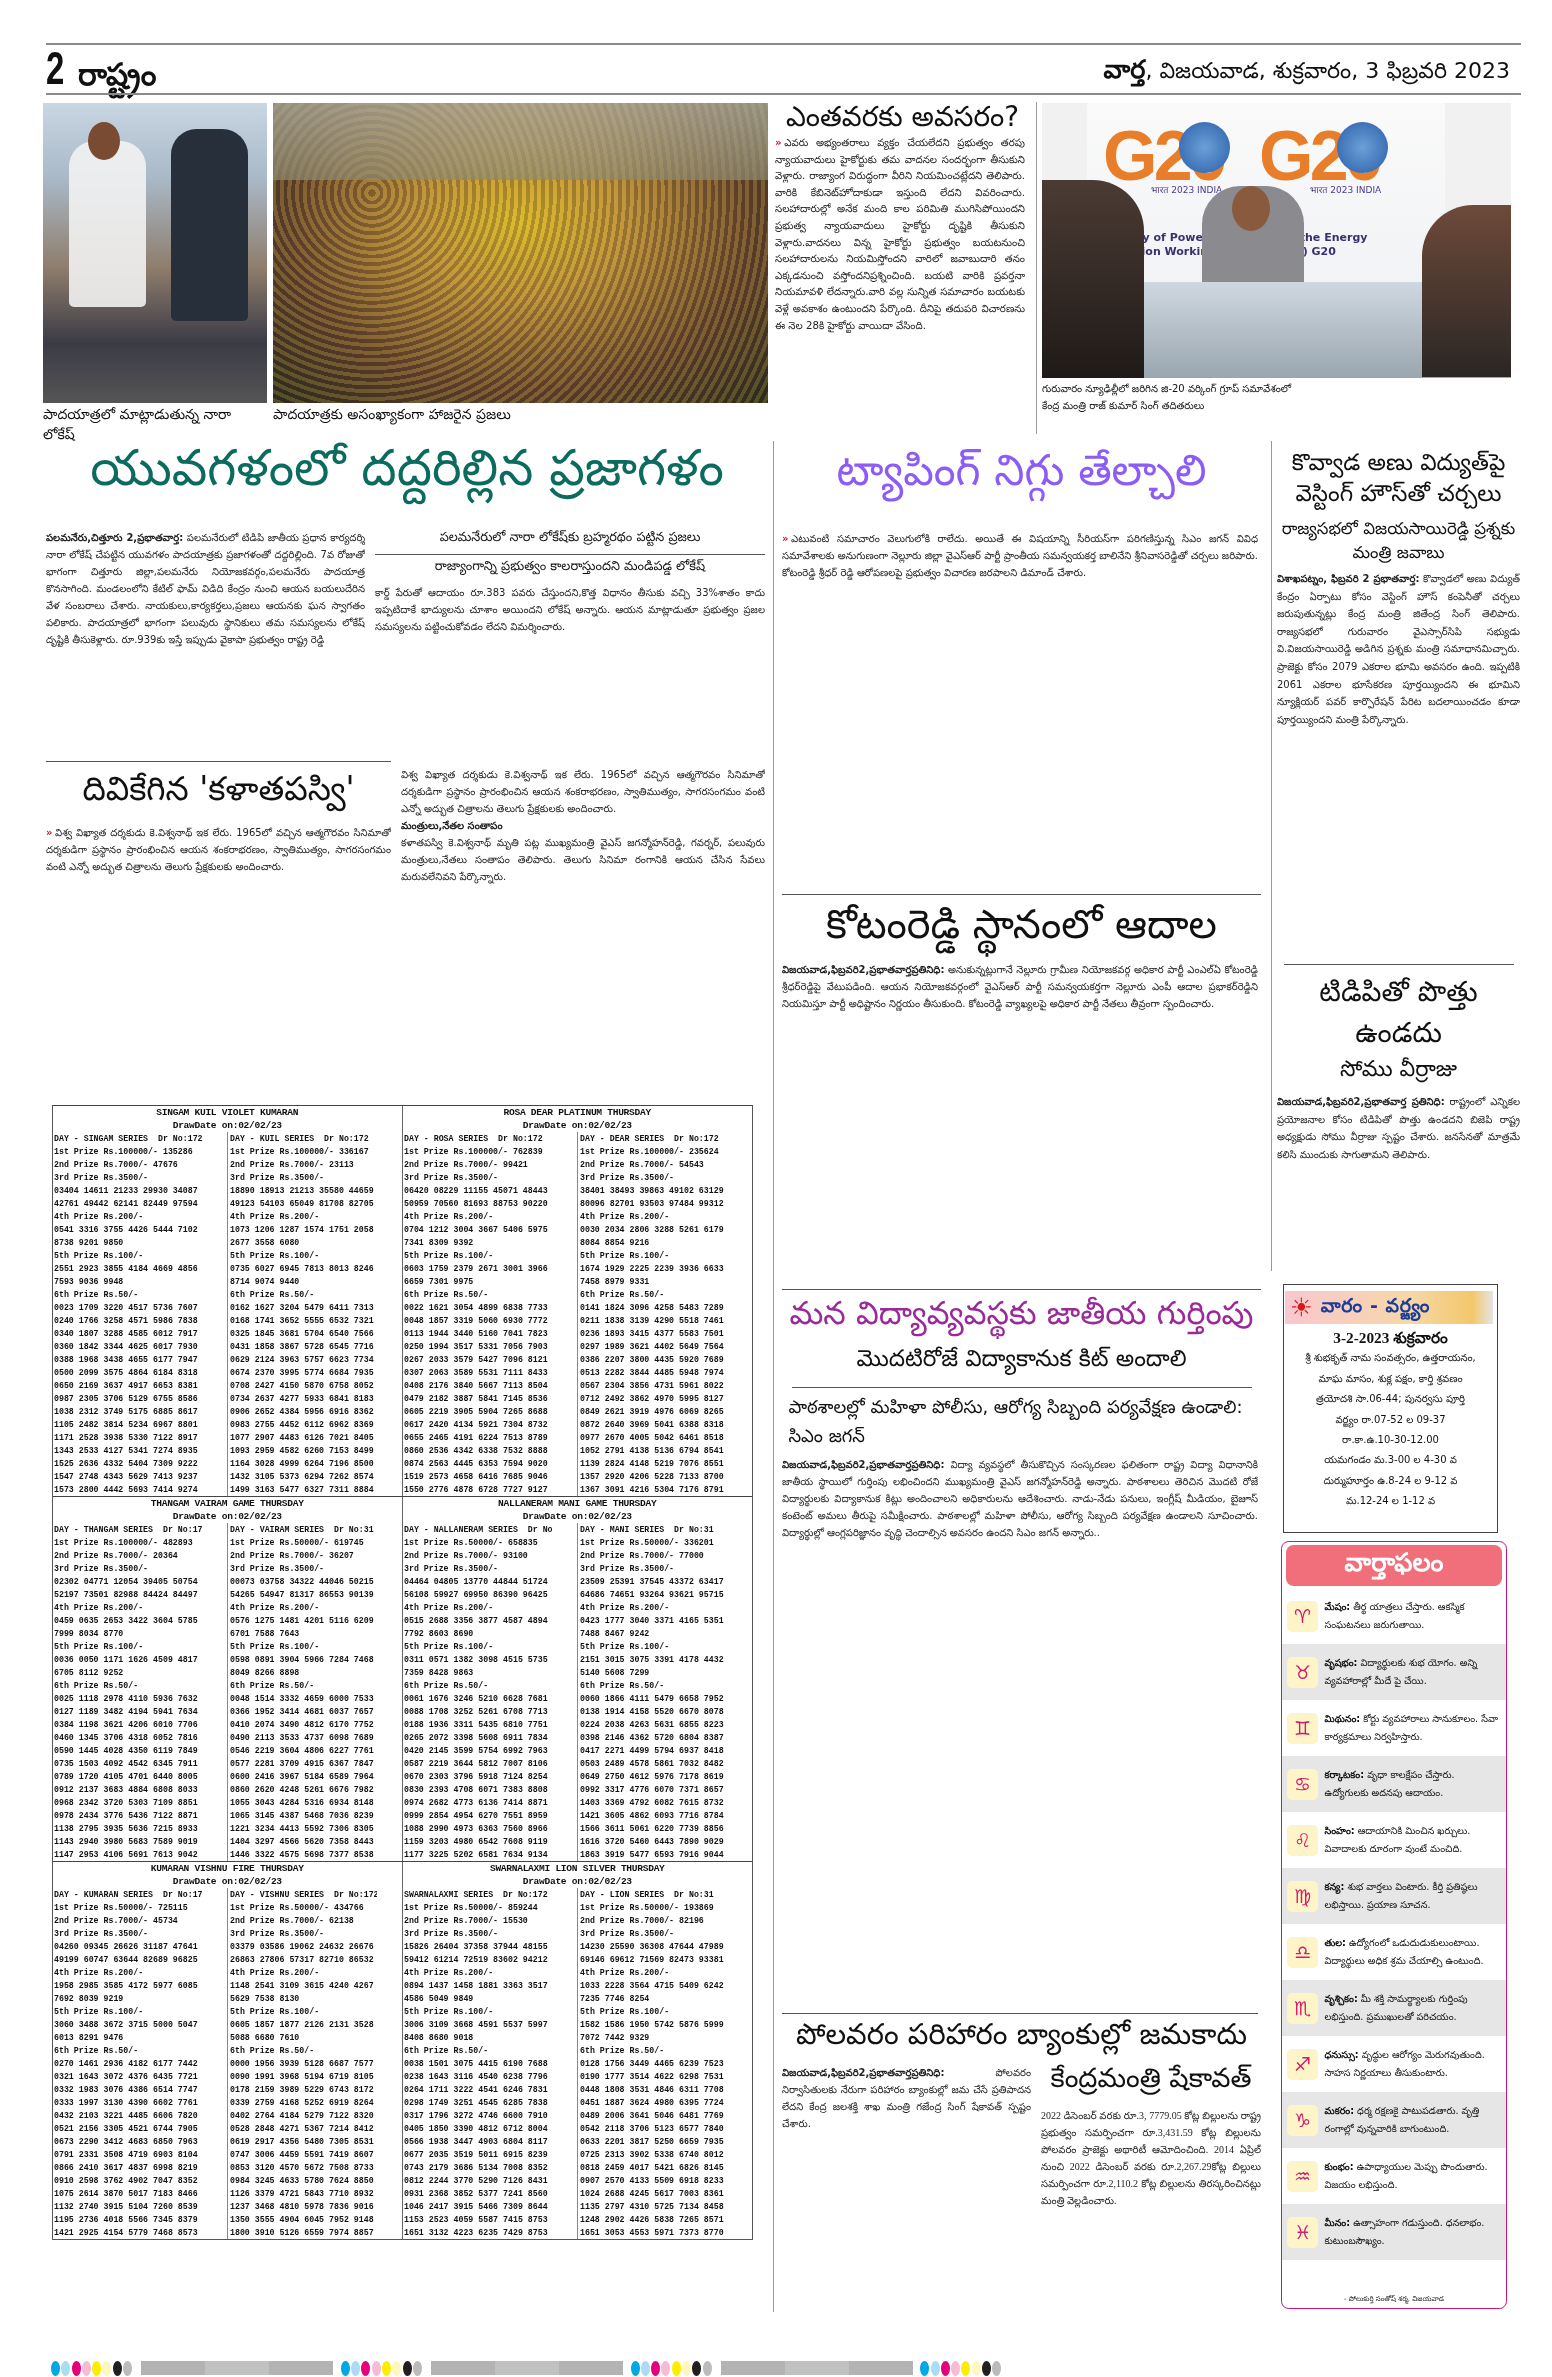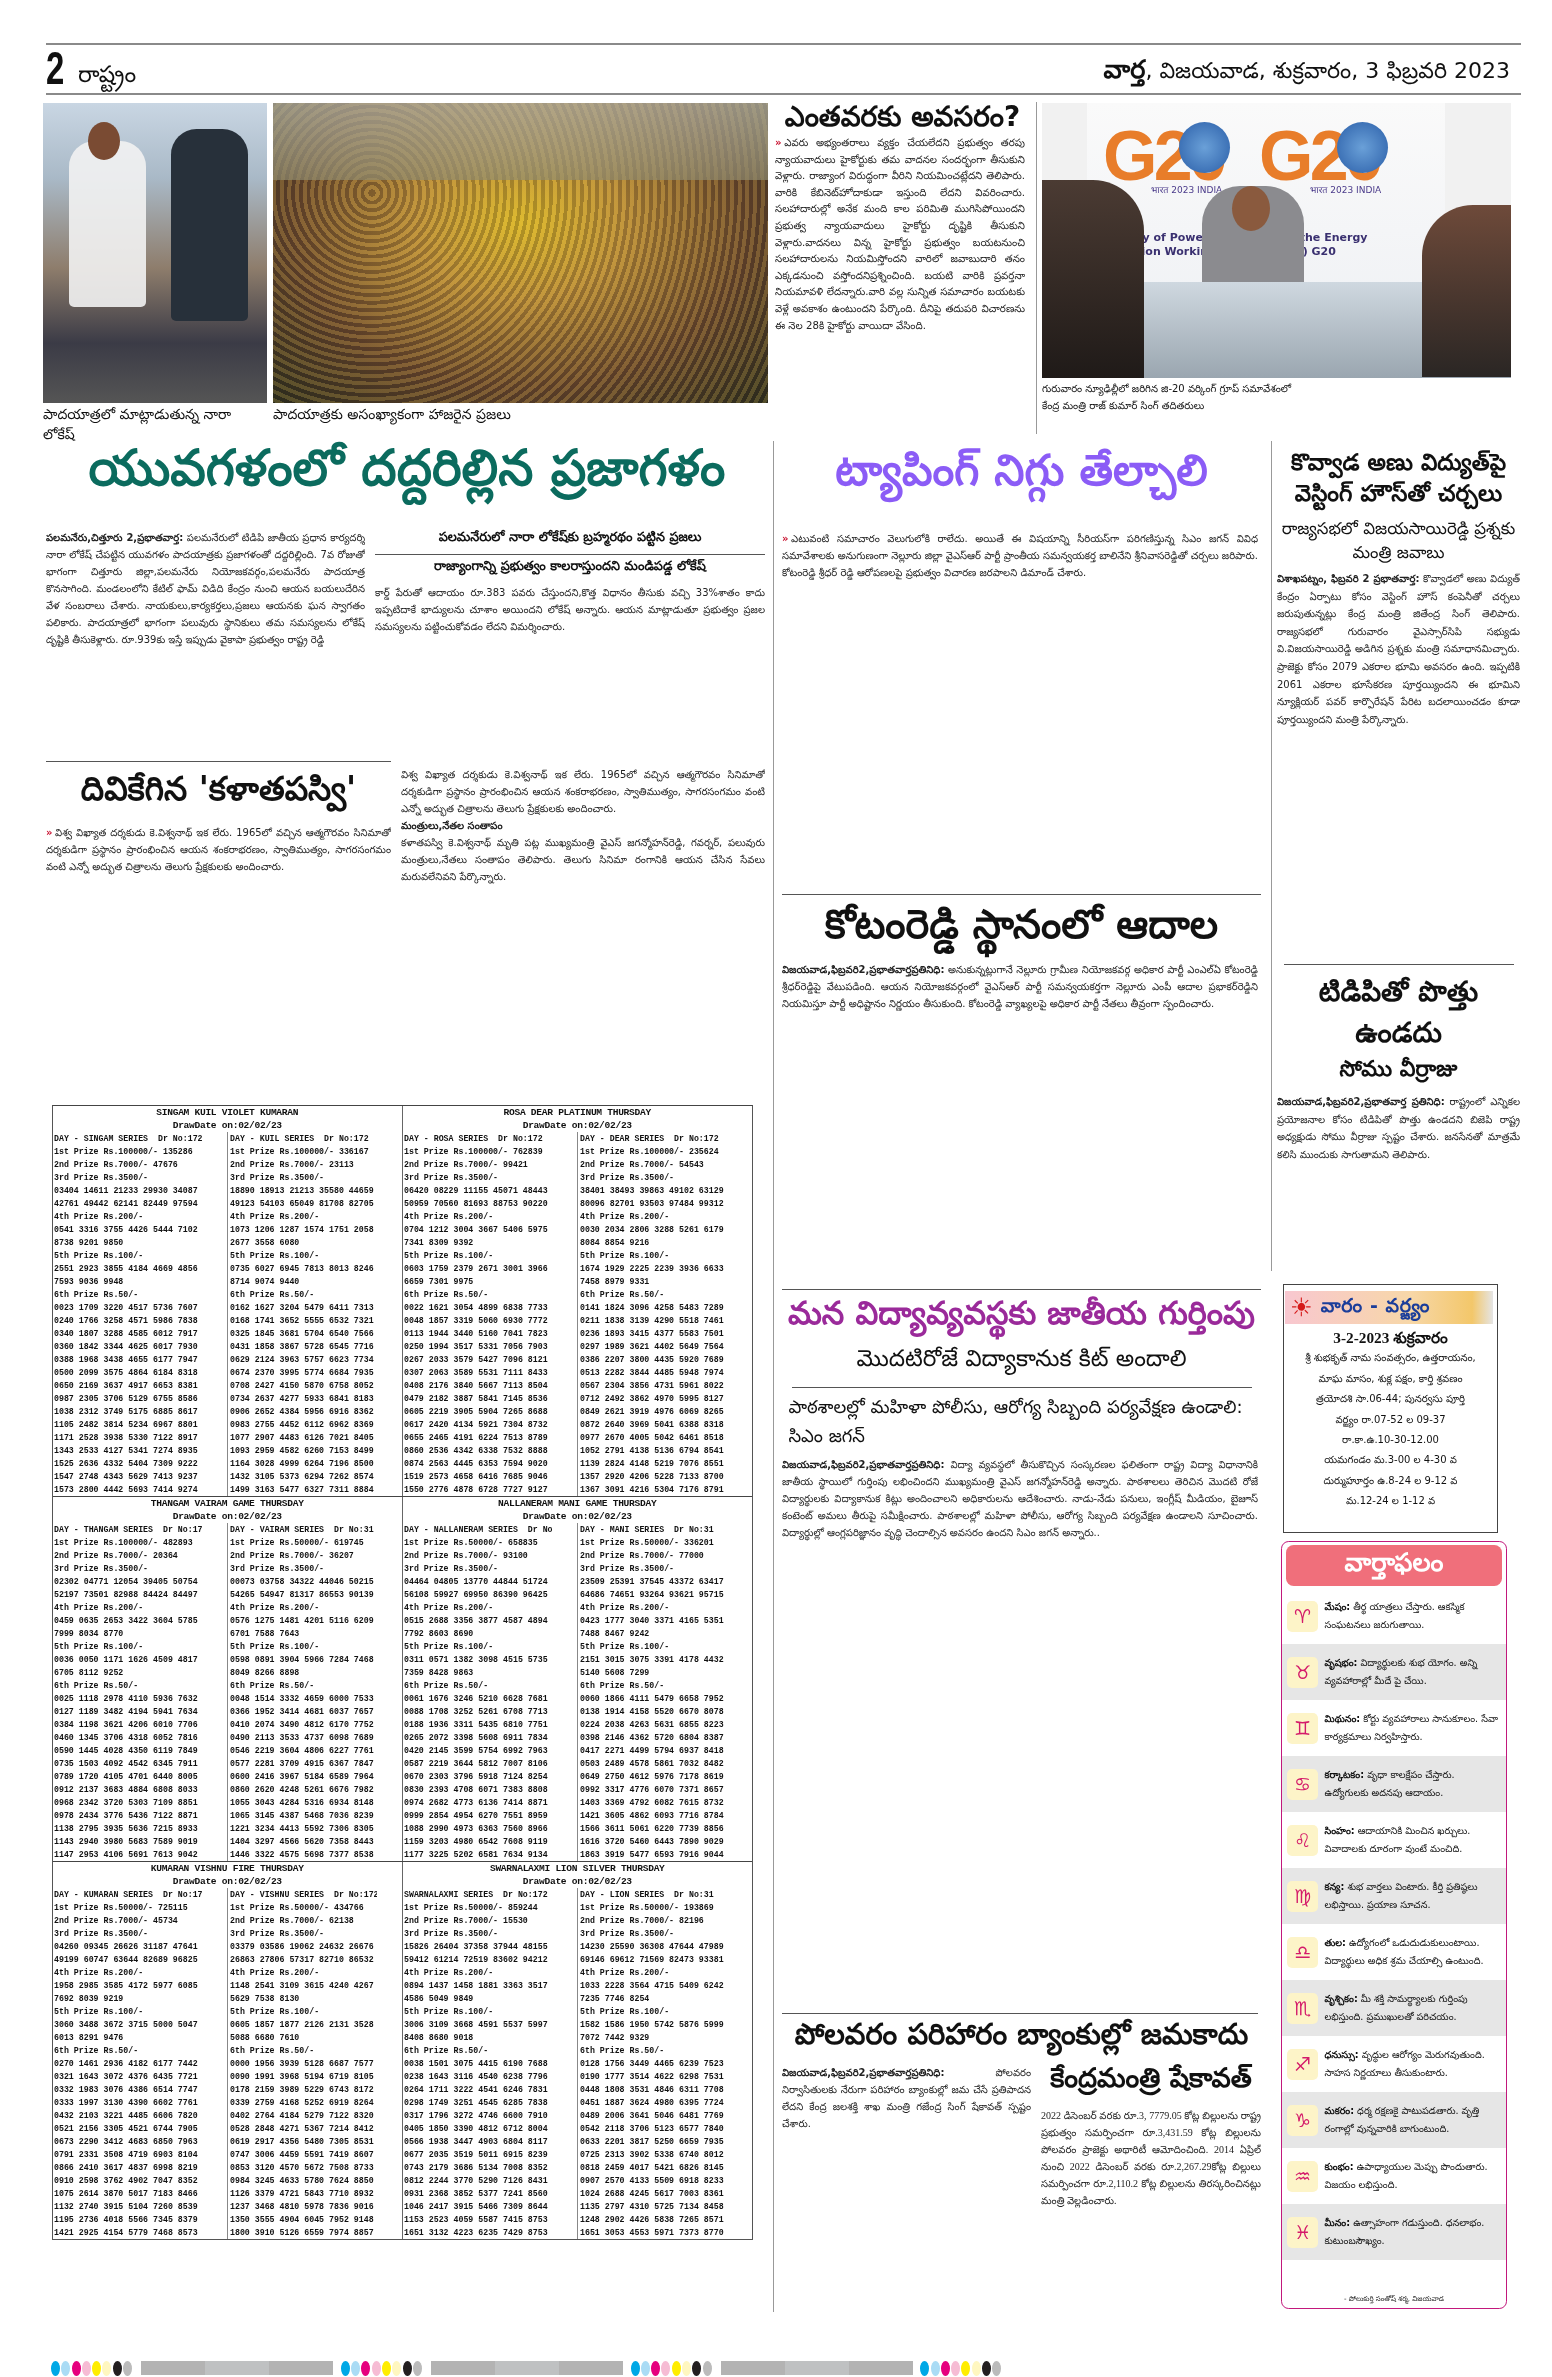--- a/index.html
+++ b/index.html
@@ -2,26 +2,26 @@
 <html style="font-size:10.2px"><head>
 <meta charset="utf-8">
 <style>
   *{box-sizing:border-box;margin:0;padding:0}
   html,body{width:1552px;height:2377px;background:#fff;overflow:hidden}
   body{position:relative;font-family:"DejaVu Sans",sans-serif;color:#111}
   .abs{position:absolute}
   .rule{position:absolute;background:#8a8a8a}
   .masthead-left{left:46px;top:45px;height:45px;display:flex;align-items:flex-end;gap:6.4px}
   .page-no{font-family:"Liberation Sans",sans-serif;font-weight:700;font-size:47px;line-height:45px;transform:scaleX(.7);transform-origin:left bottom;width:25.5px}
-  .section{font-size:23px;font-weight:400;line-height:32px}
+  .section{font-size:31px;font-weight:700;line-height:32px}
   .masthead-right{right:42px;top:50px;font-size:22px;line-height:38px}
   .masthead-right b{font-size:25.5px}
   .photo{position:absolute;overflow:hidden;background:#777}
   .caption{position:absolute;font-size:14px;text-align:left;color:#111}
-  .headline{position:absolute;font-weight:700;text-align:center;white-space:nowrap;line-height:1.1}
+  .headline{position:absolute;font-weight:400;text-align:center;white-space:nowrap;line-height:1.1}
   .body-text{position:absolute;font-size:11.2px;line-height:18px;text-align:justify;color:#222;overflow:hidden}
   .body-text .lead{font-weight:700}
   .body-text .chev{color:#c8102e;font-weight:700;margin-right:2.6px}
   .vline{position:absolute;width:1.3px;background:#999}
   .hline{position:absolute;height:1.9px;background:#555}
   
   .lotto{position:absolute;left:52px;top:1105px;width:701px;border:1.3px solid #555;border-top:1.9px solid #444;font-family:"Liberation Mono","DejaVu Sans Mono",monospace;font-size:9.6px;line-height:13px;color:#111}
   .game{display:grid;grid-template-columns:1fr 1fr;border-bottom:1.9px solid #444}
   .game:last-child{border-bottom:none}
   .half{border-right:1.3px solid #666}

